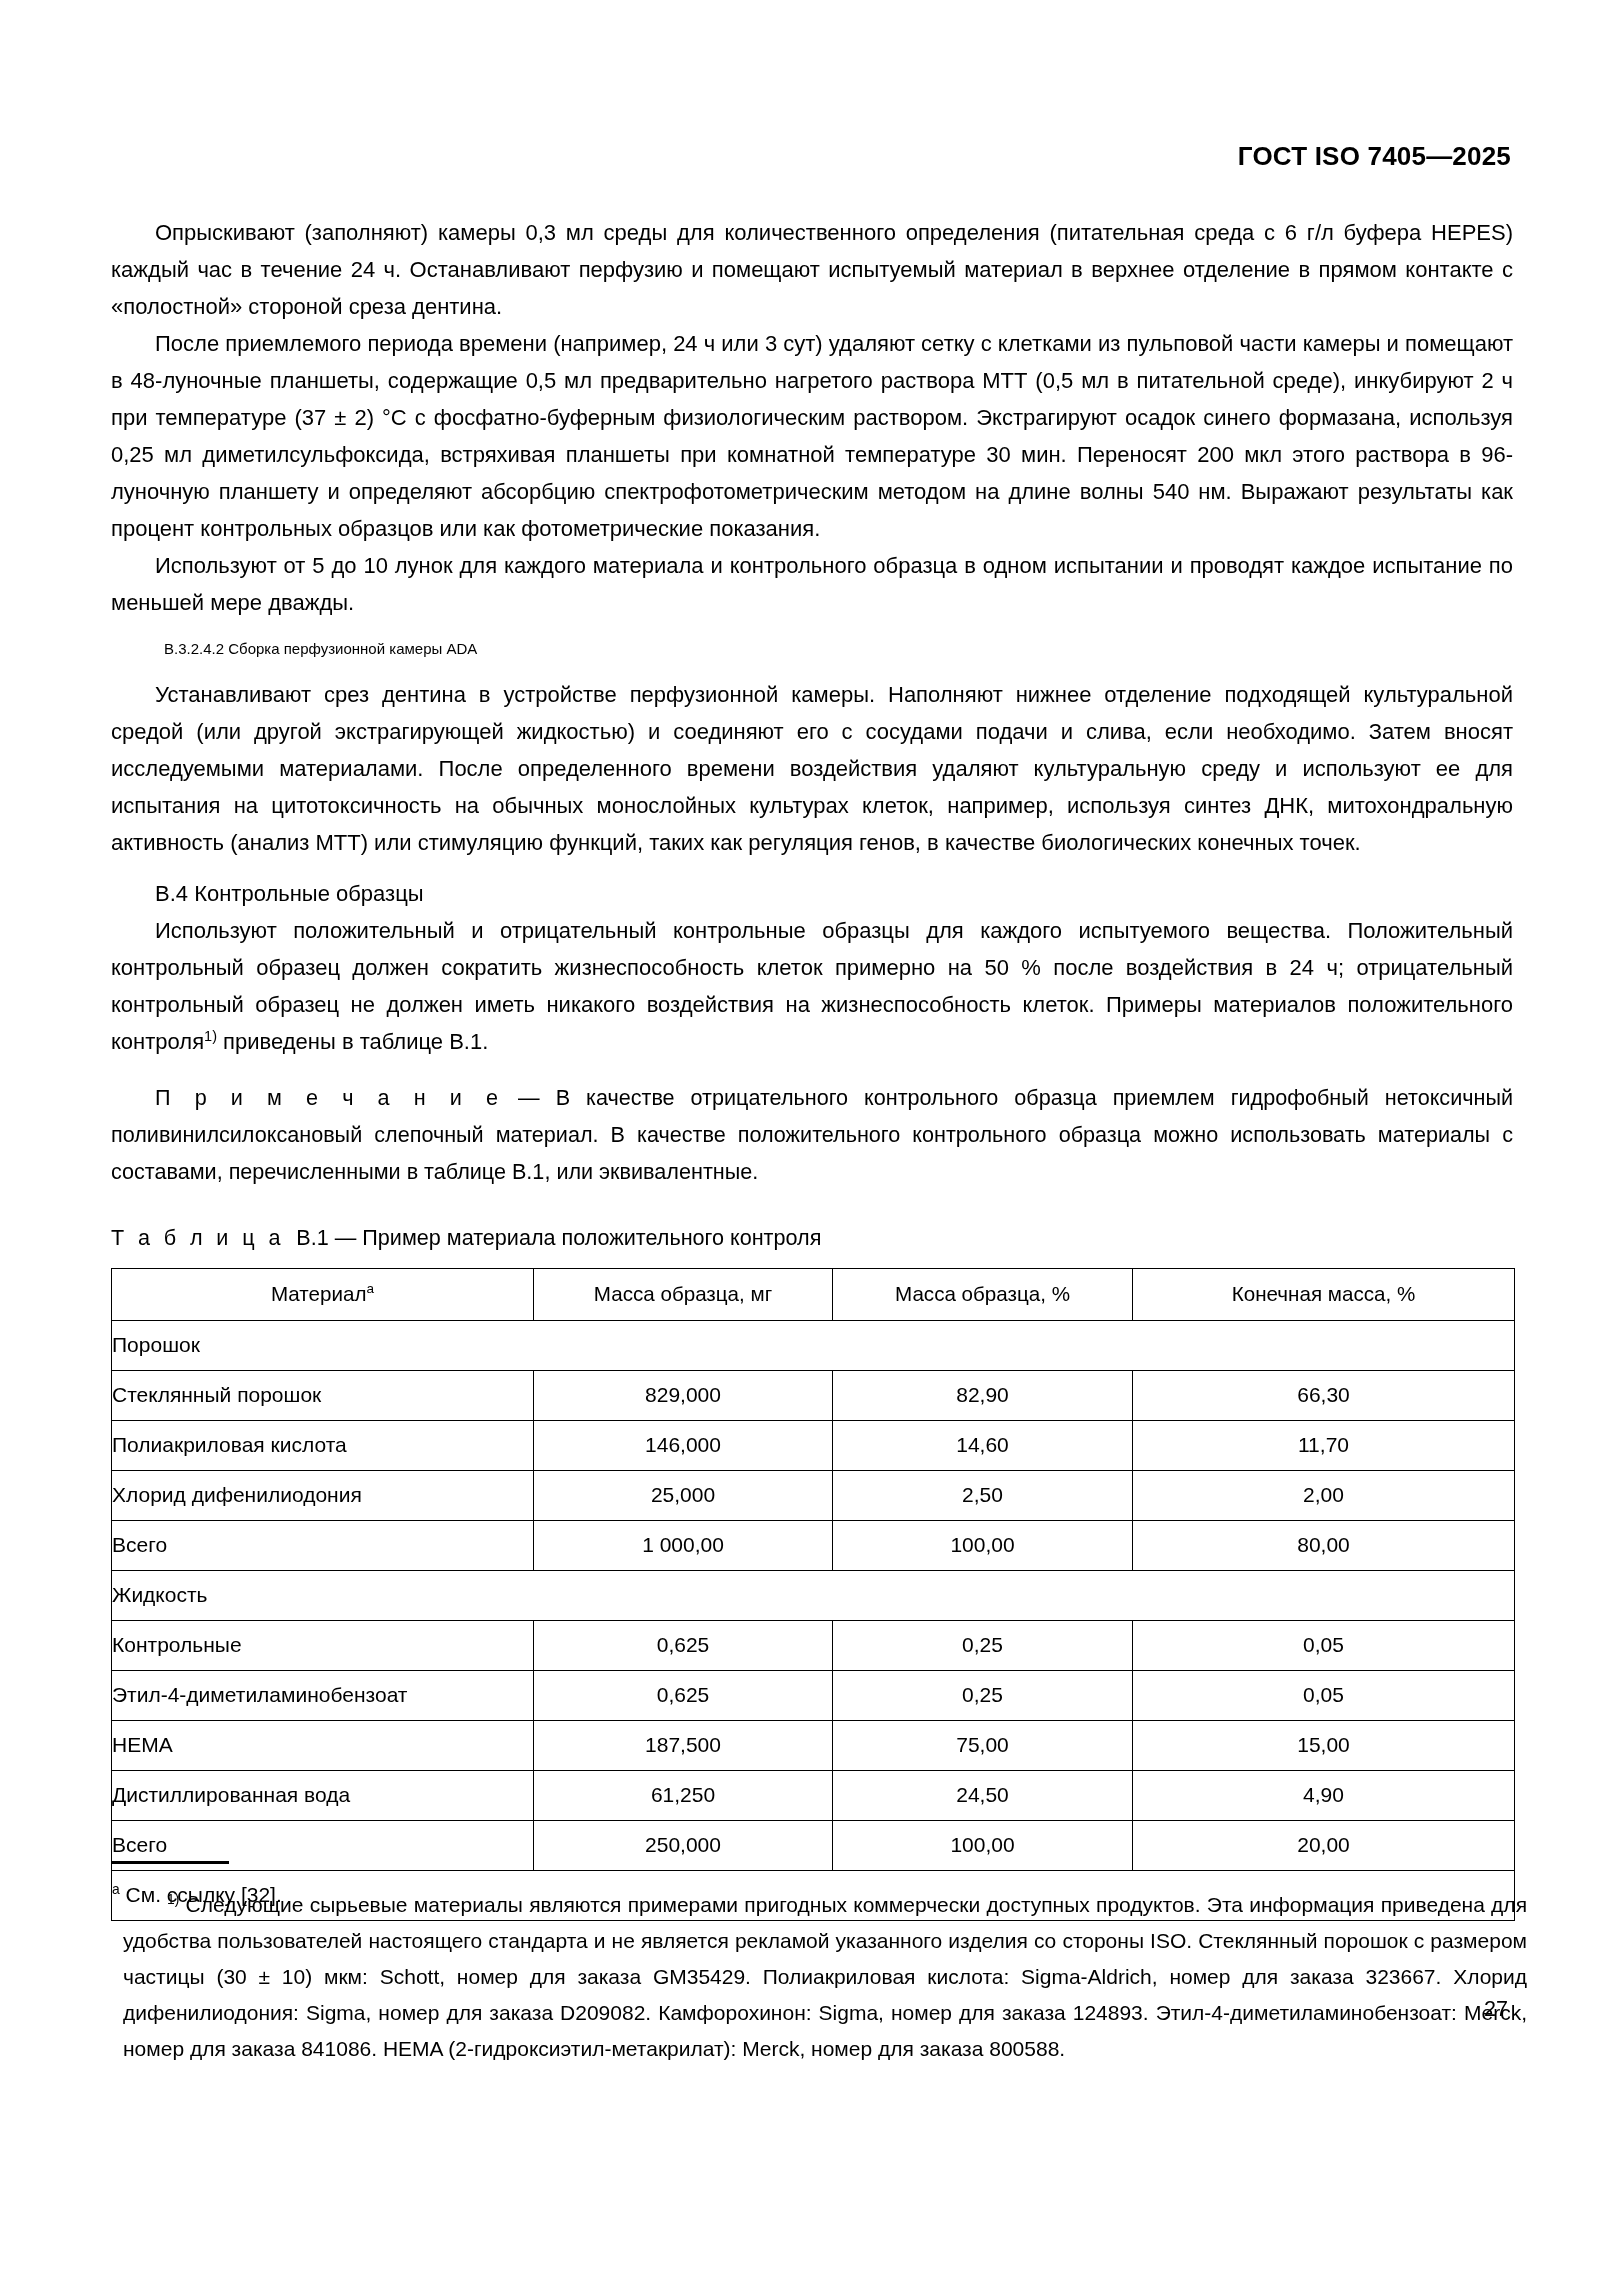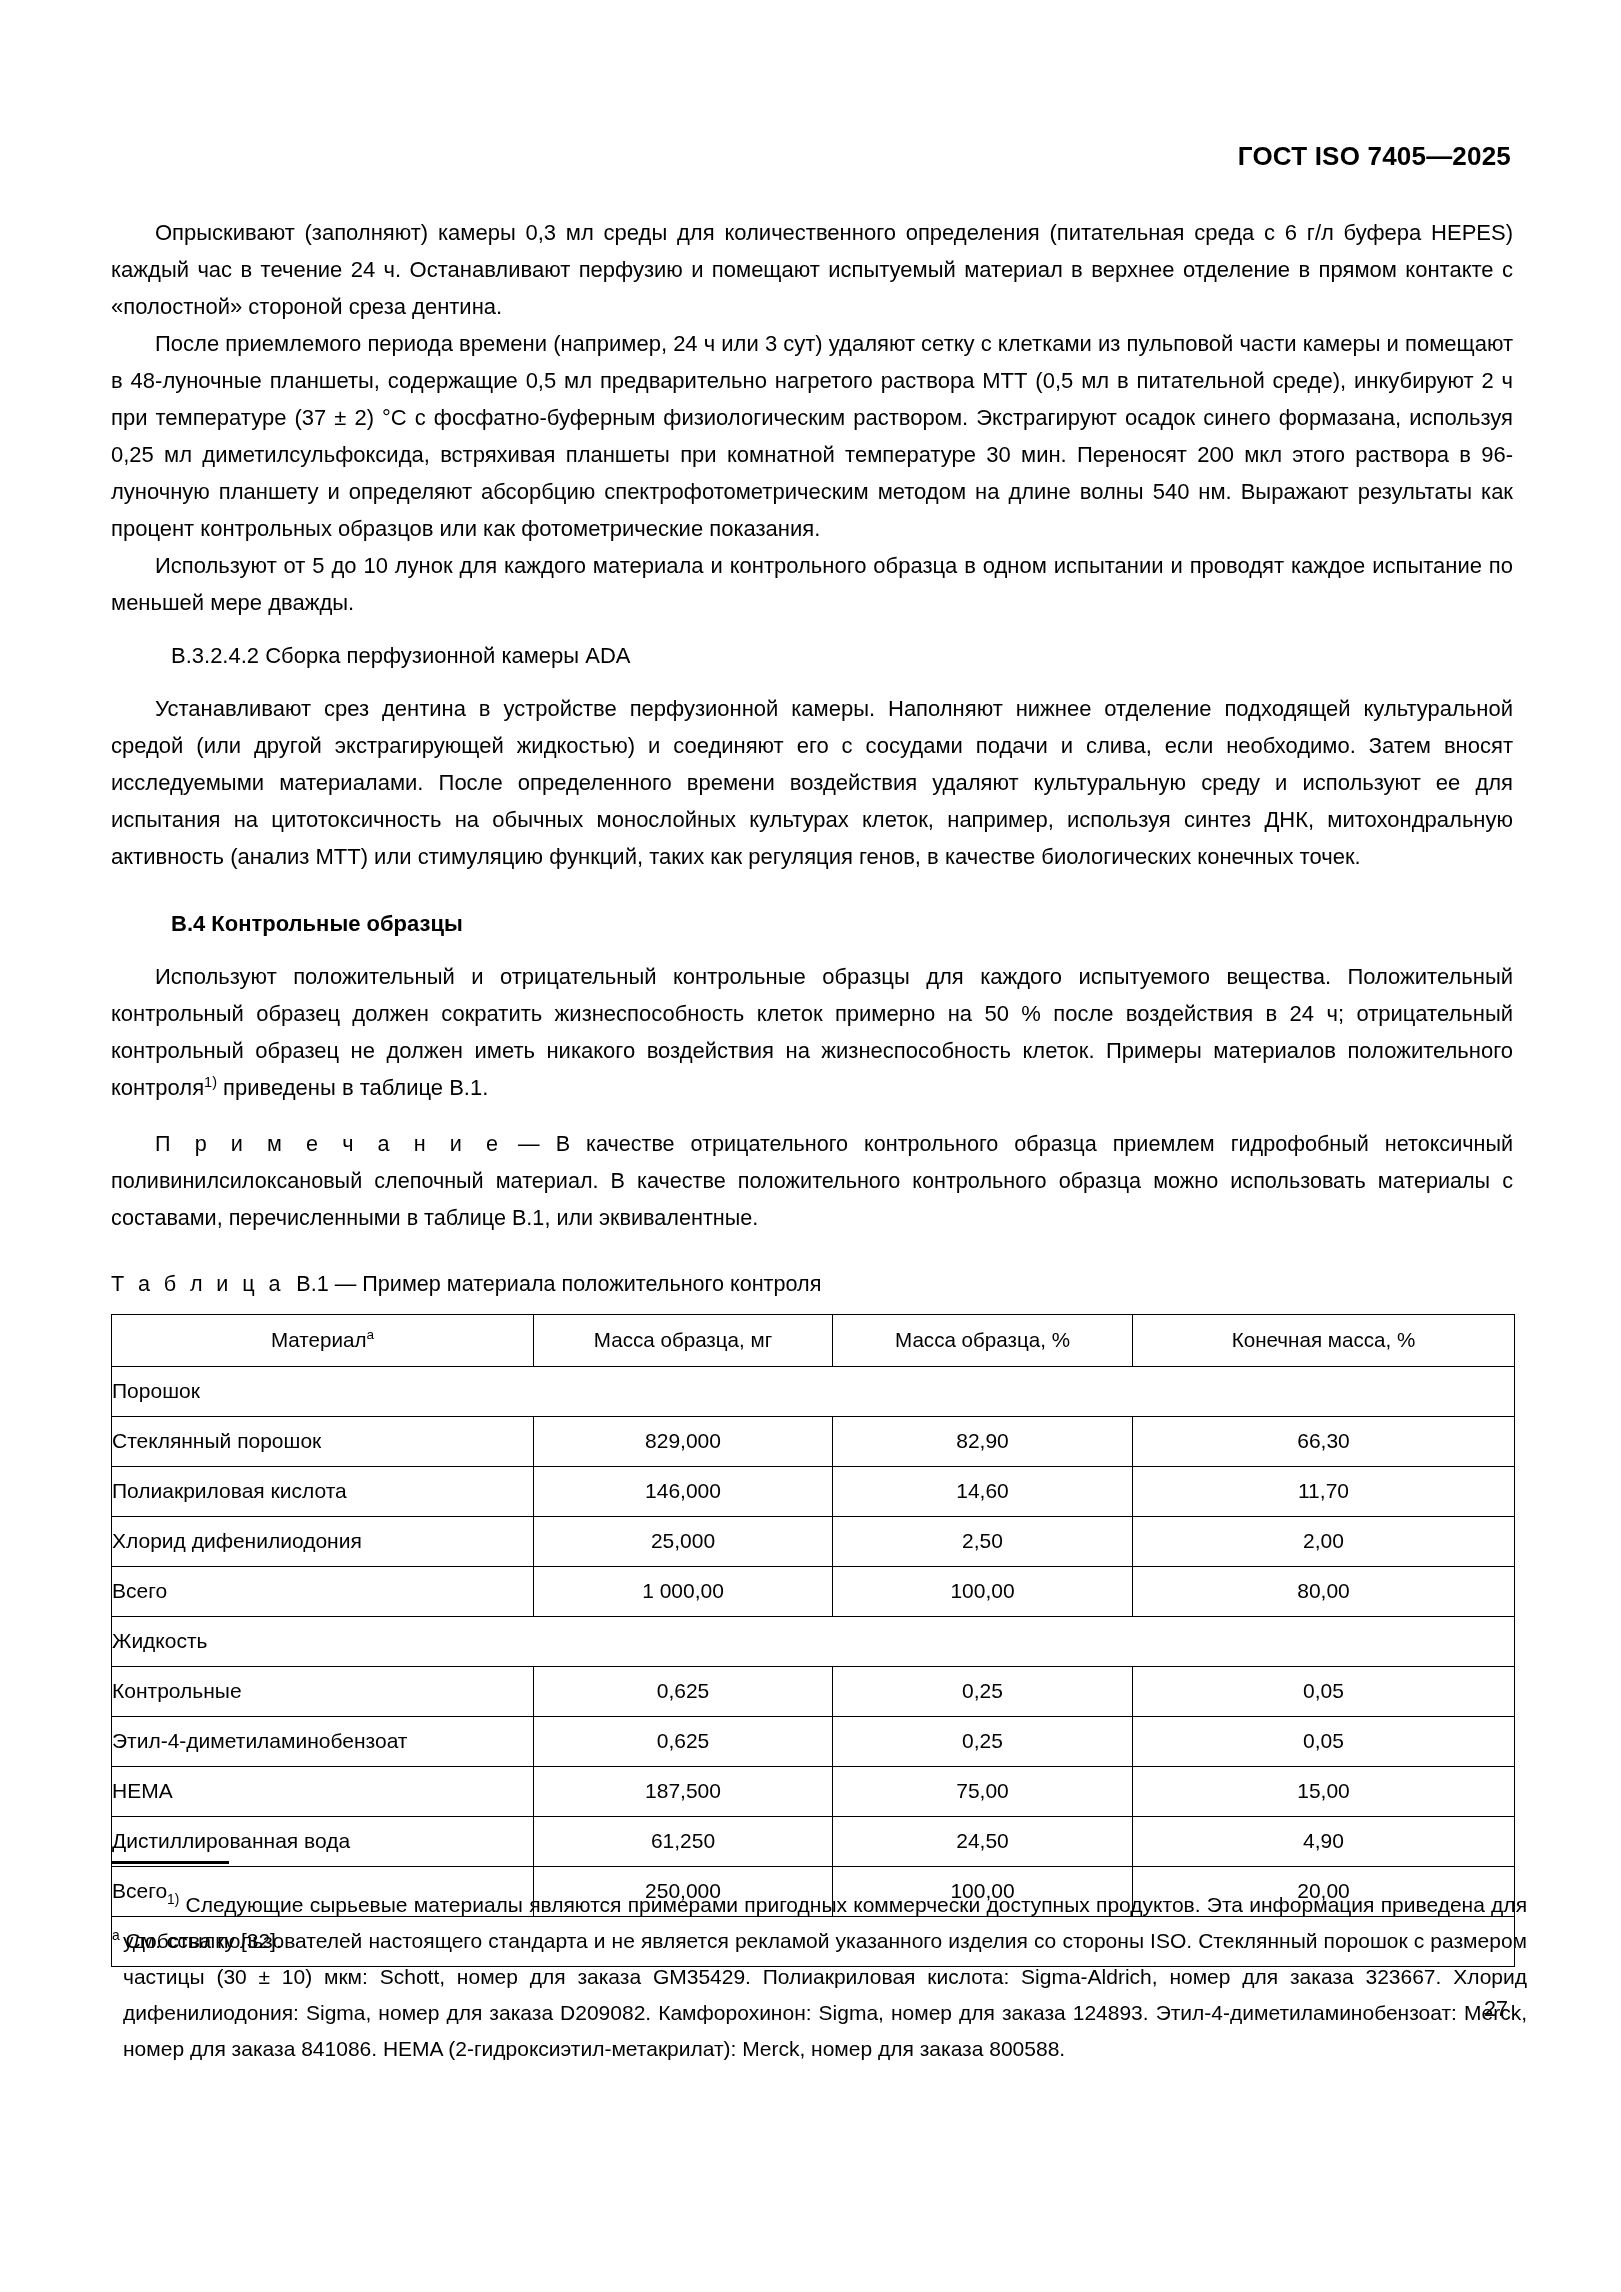--- a/index.html
+++ b/index.html
@@ -36,30 +36,30 @@
   }
   p.body-text {
     margin: 0;
     font-size: 22px;
     line-height: 37px;
     text-align: justify;
     text-indent: 44px;
     hyphens: manual;
   }
   .clause-head {
-    margin: 16px;
+    margin: 9px;
+    font-size: 15px;
+    line-height: 37px;
+    text-indent: 44px;
+  }
+  .section-head {
+    margin: 0;
     font-size: 22px;
     line-height: 37px;
-    text-indent: 44px;
-  }
-  .section-head {
-    margin: 16px;
-    font-size: 22px;
-    line-height: 37px;
-    font-weight: bold;
+    font-weight: normal;
     text-indent: 44px;
     padding-top: 13.7px;
   }
   .note-block {
     margin: 0;
     padding-top: 19.6px;
     font-size: 21.6px;
     line-height: 37px;
     text-align: justify;
     text-indent: 44px;

